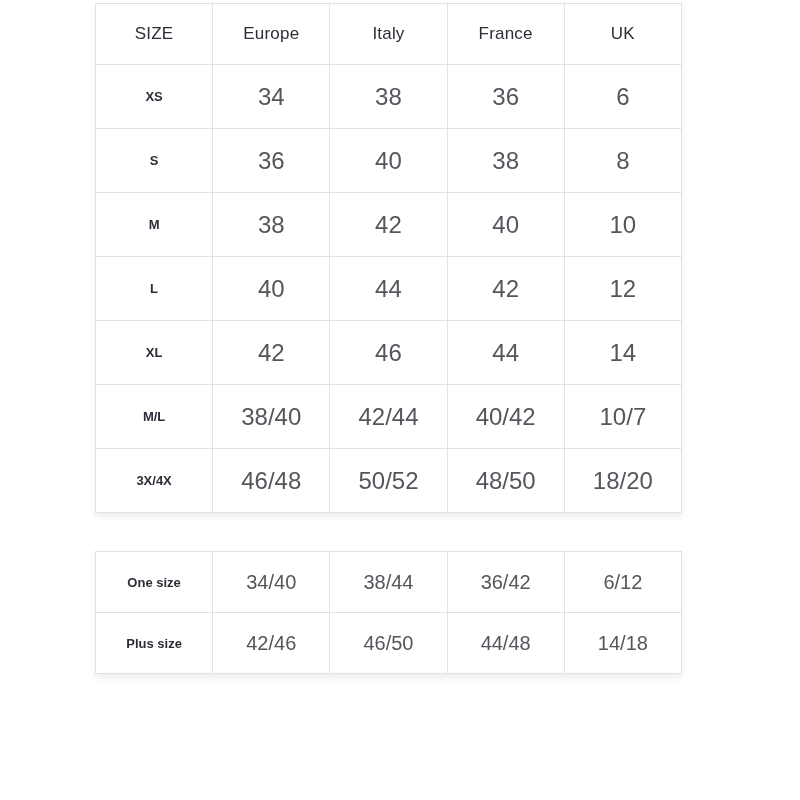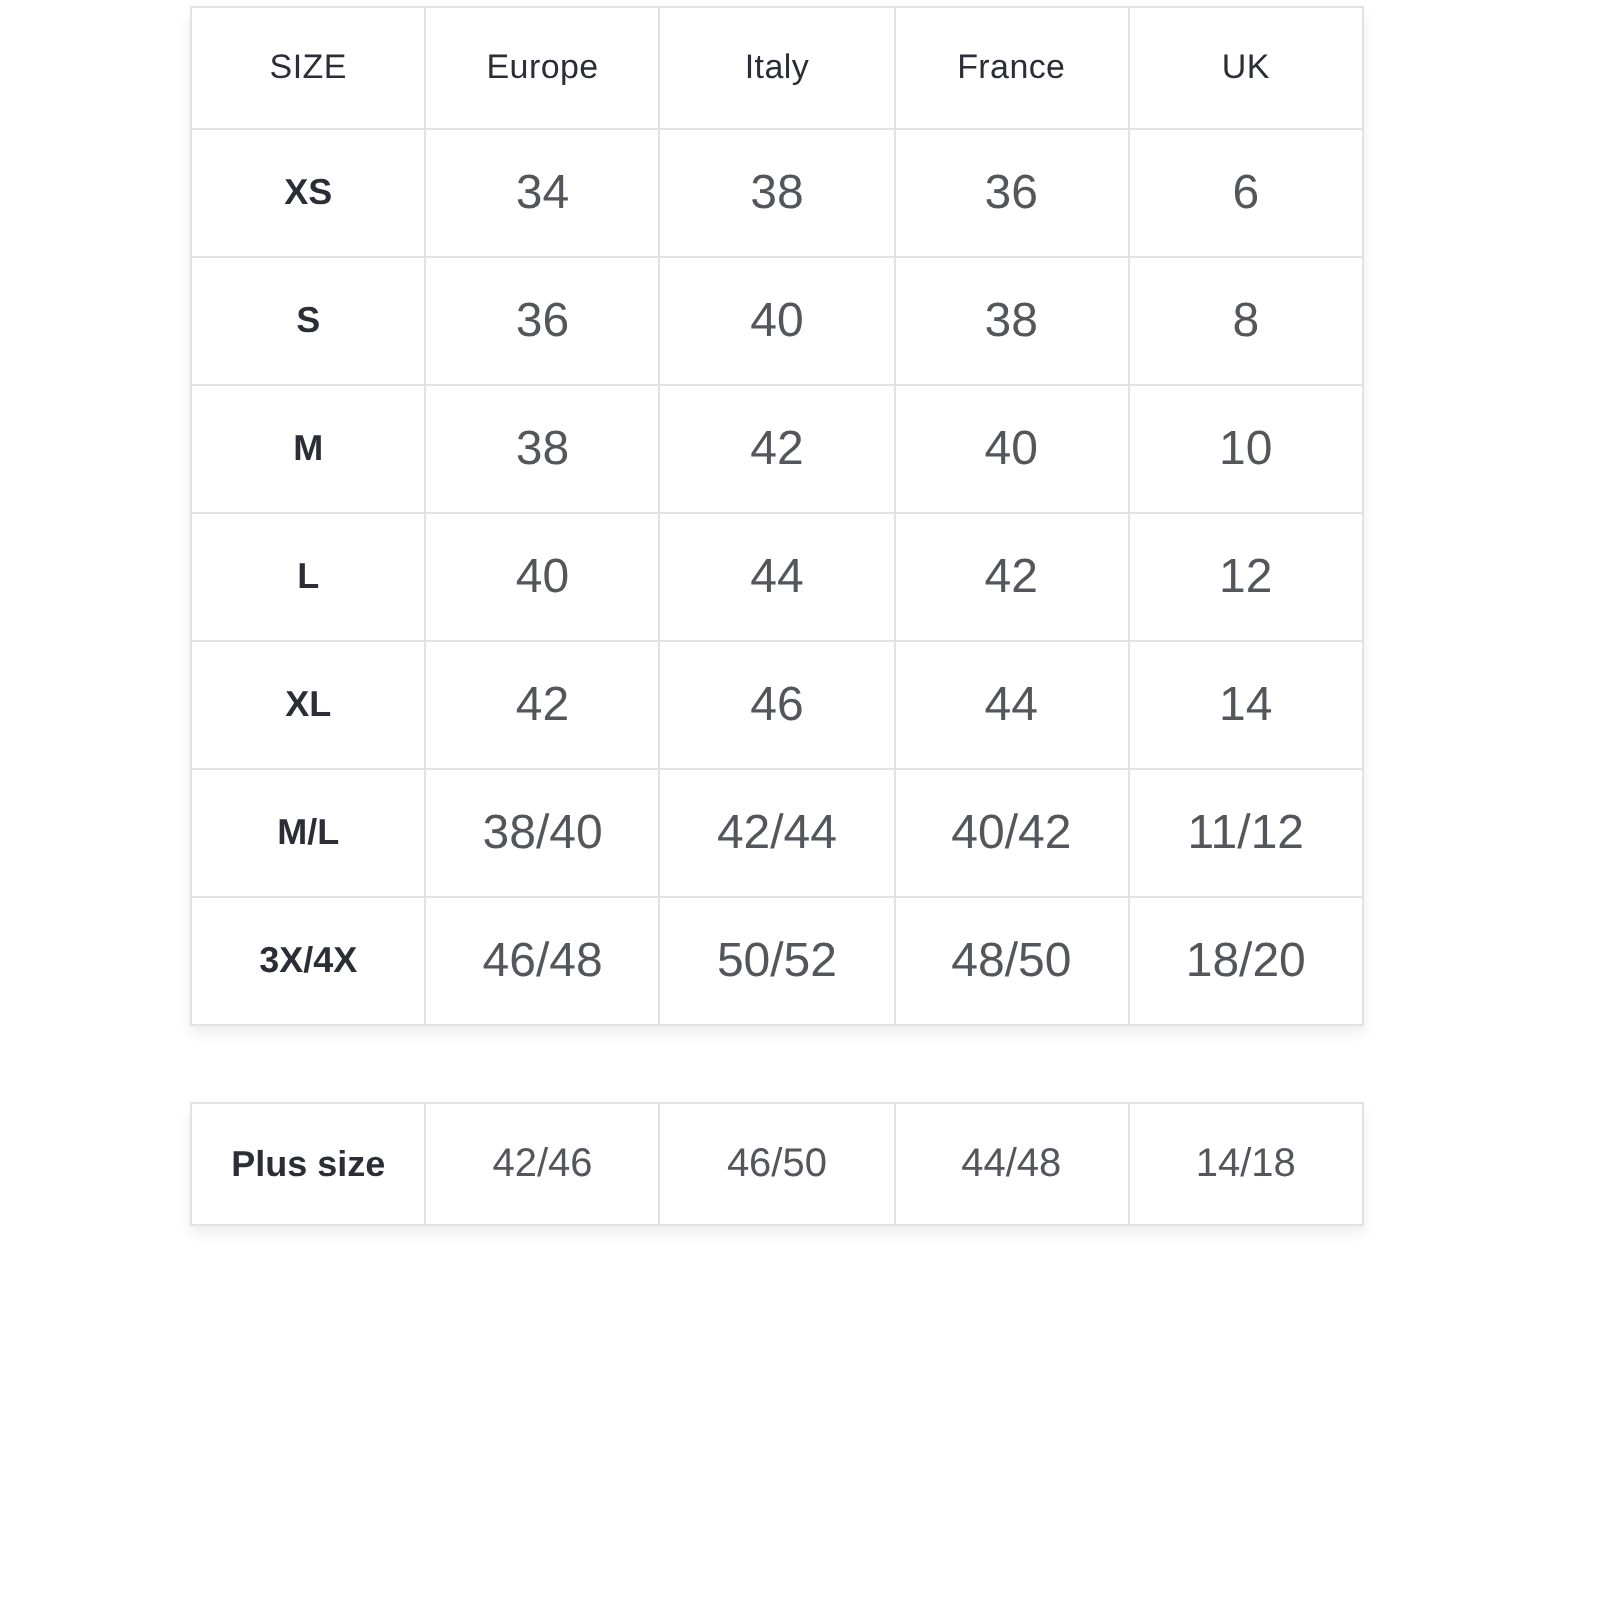--- a/index.html
+++ b/index.html
@@ -52,21 +52,21 @@
   table.t2 {
     margin-top: 38px;
   }
   table.t2 tbody td {
     height: 60px;
     font-size: 20px;
     font-weight: 400;
     color: #55565c;
   }
   table.size-table td.row-label {
-    font-size: 18px;
+    font-size: 13px;
     font-weight: 700;
     color: #2c2d37;
   }
 </style>
 </head>
 <body>
 
 <div class="page">
   <div class="chart-area">
     <table class="size-table t1">
@@ -113,34 +113,41 @@
             <td class="">42</td>
             <td class="">46</td>
             <td class="">44</td>
             <td class="">14</td>
           </tr>
           <tr>
             <td class="row-label">M/L</td>
             <td class="">38/40</td>
             <td class="">42/44</td>
             <td class="">40/42</td>
-            <td class="">11/12</td>
+            <td class="">10/7</td>
           </tr>
           <tr>
             <td class="row-label">3X/4X</td>
             <td class="">46/48</td>
             <td class="">50/52</td>
             <td class="">48/50</td>
             <td class="">18/20</td>
           </tr>
         </tbody>
       </table>
     <table class="size-table t2">
         <tbody>
           <tr>
+            <td class="row-label">One size</td>
+            <td class="">34/40</td>
+            <td class="">38/44</td>
+            <td class="">36/42</td>
+            <td class="">6/12</td>
+          </tr>
+          <tr>
             <td class="row-label">Plus size</td>
             <td class="">42/46</td>
             <td class="">46/50</td>
             <td class="">44/48</td>
             <td class="">14/18</td>
           </tr>
         </tbody>
       </table>
   </div>
 </div>

